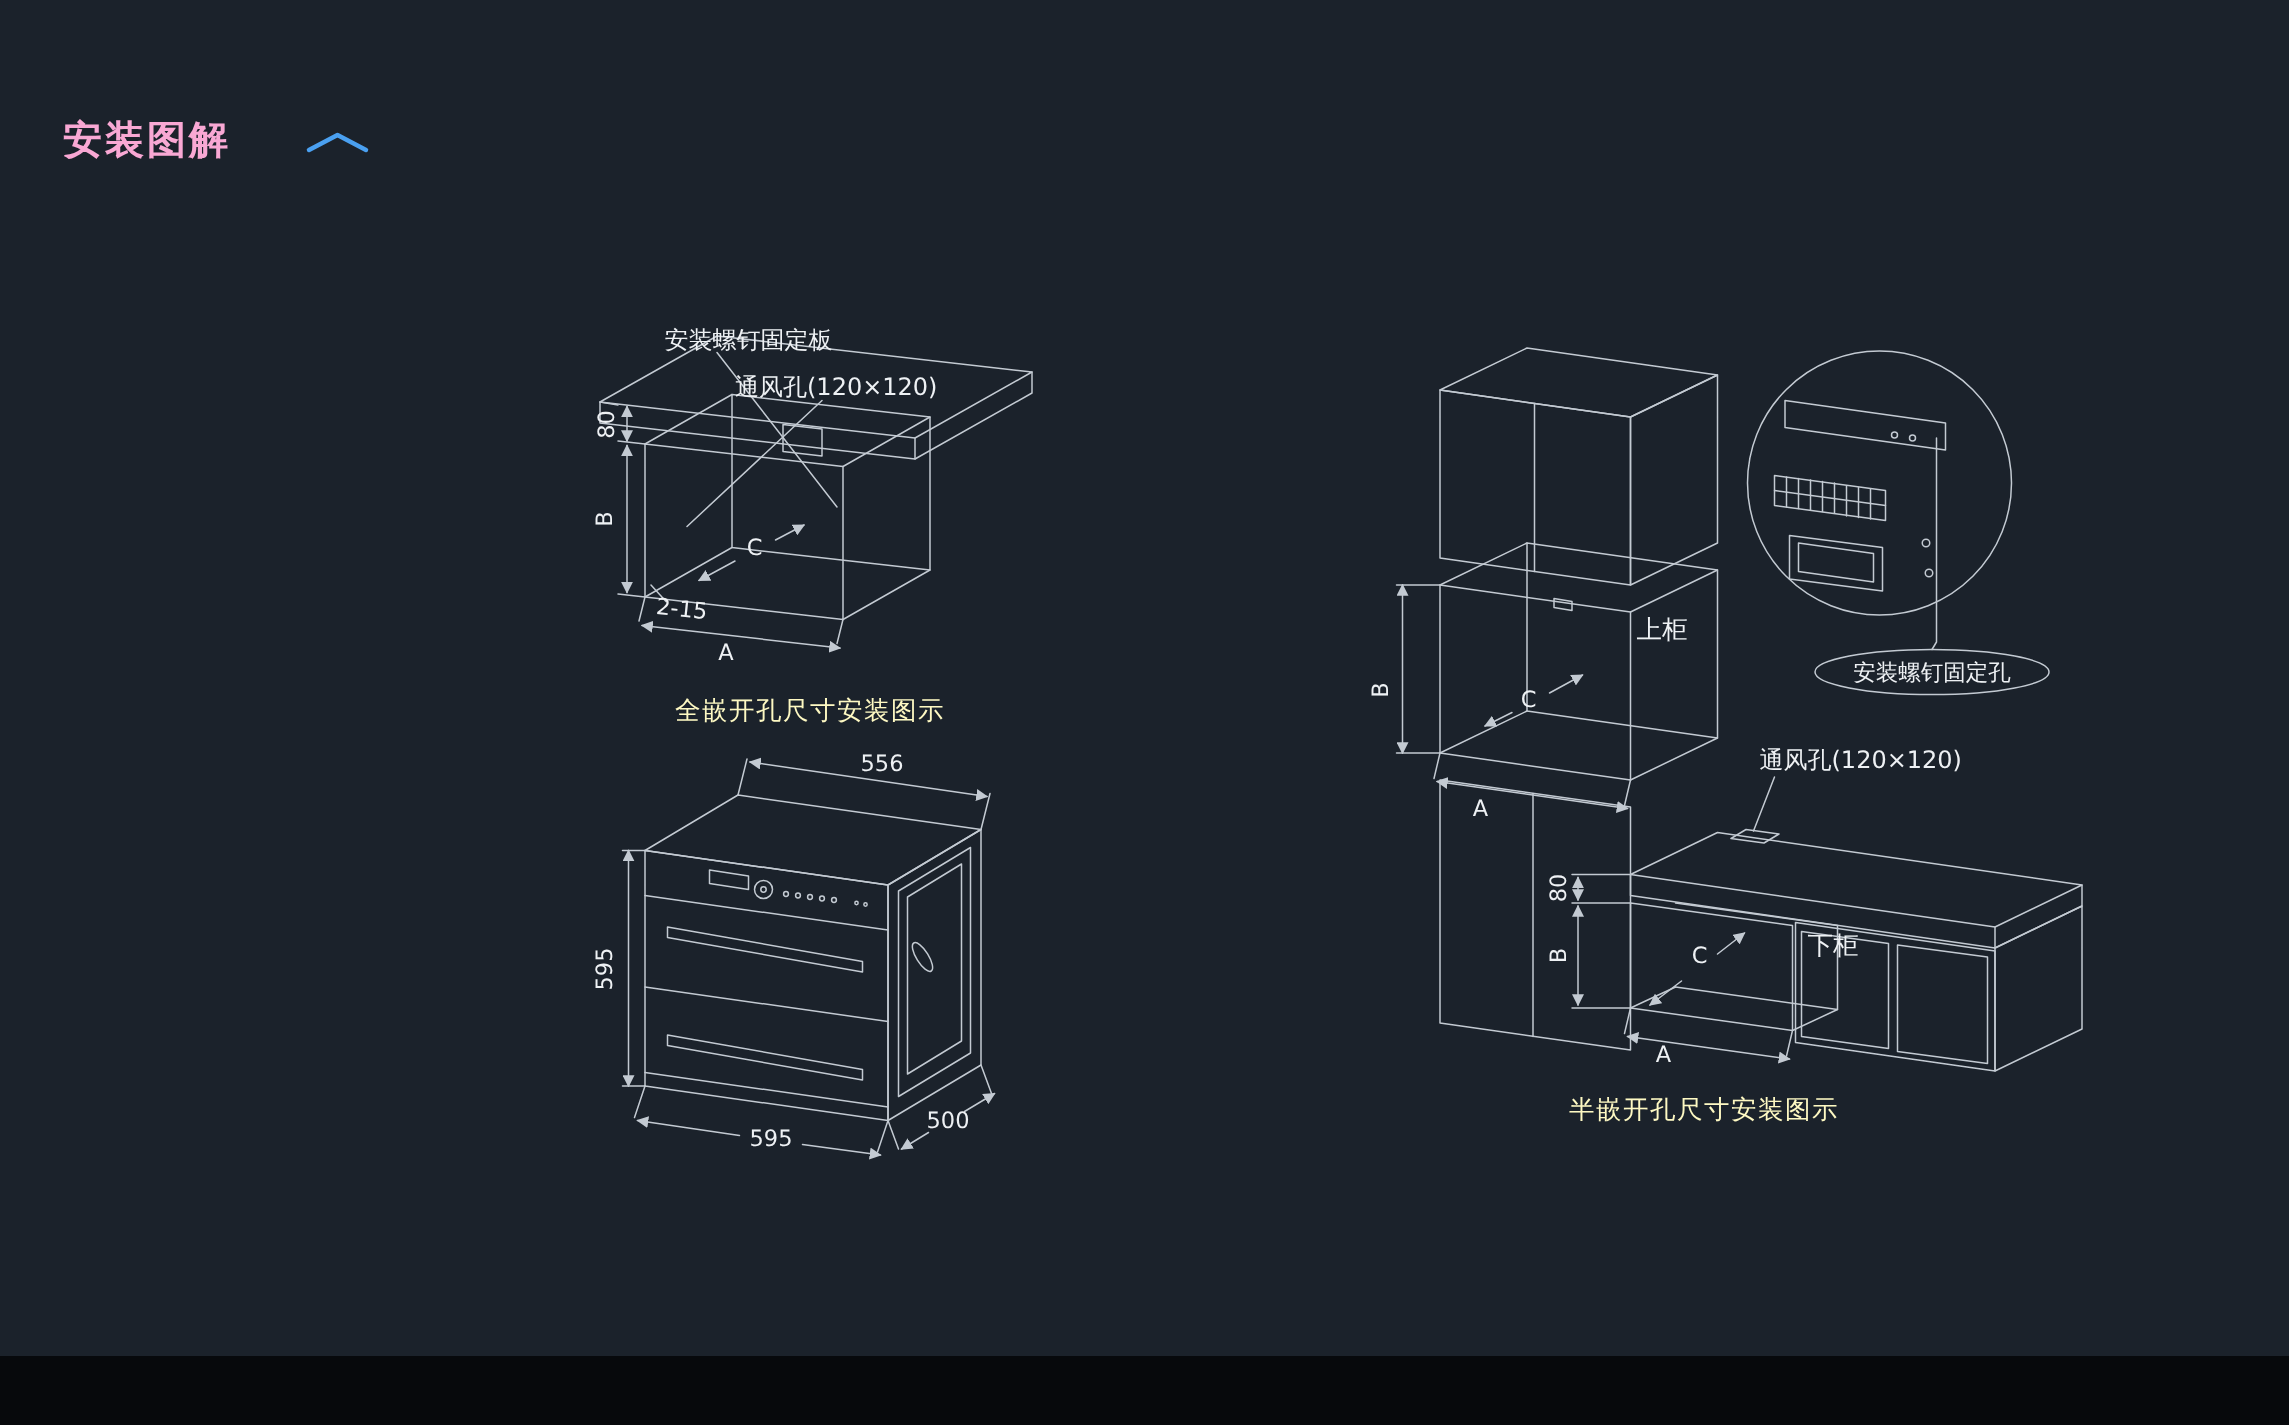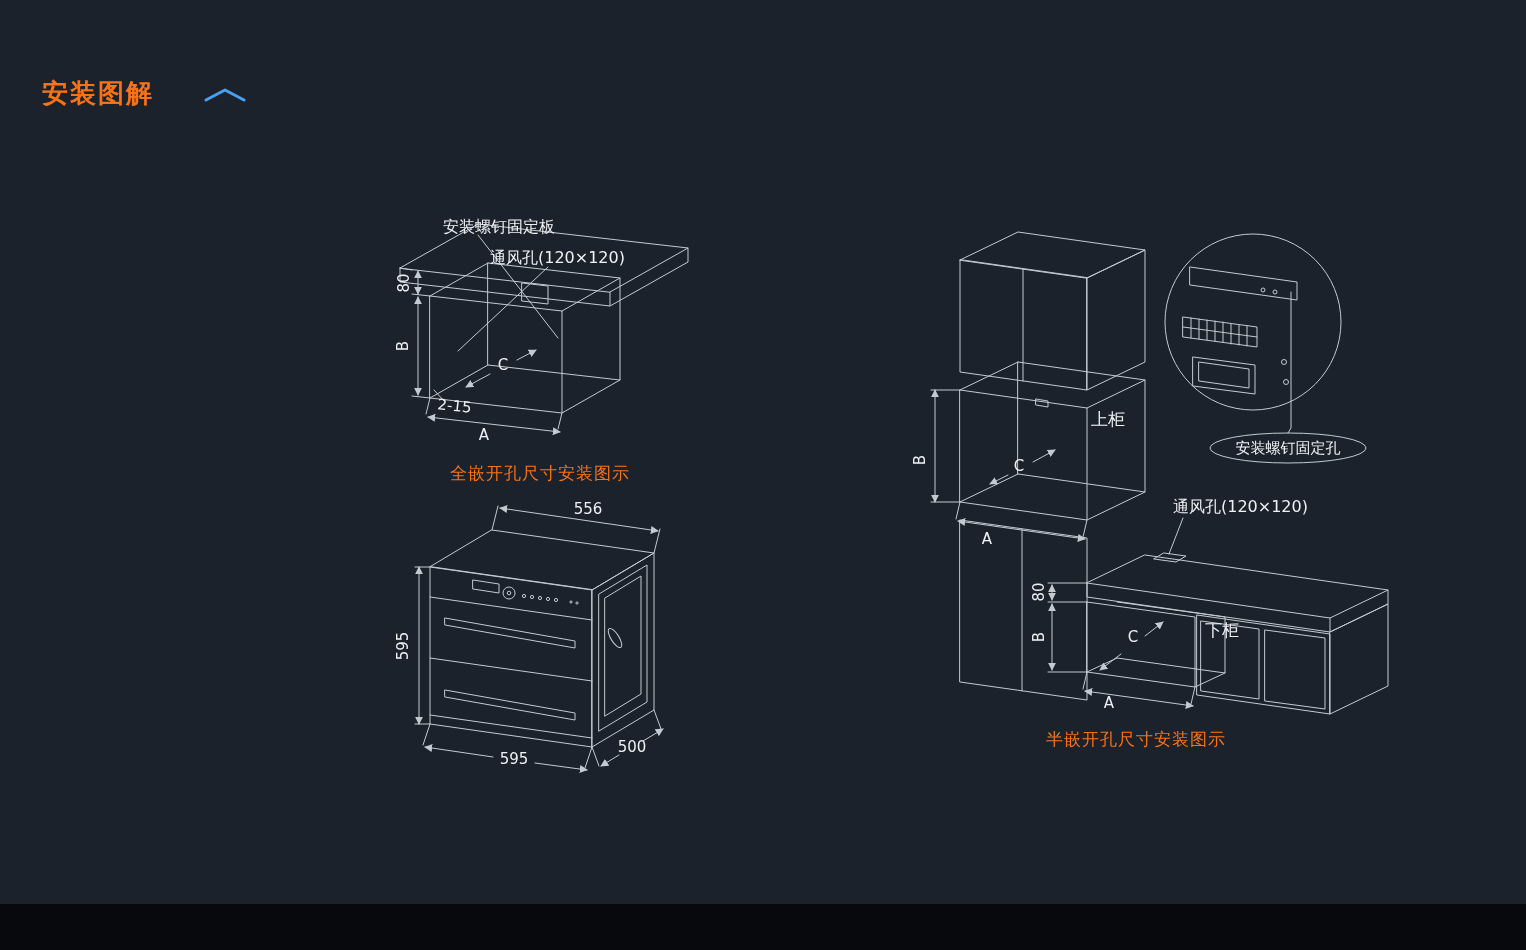--- a/index.html
+++ b/index.html
@@ -2,23 +2,23 @@
 <html><head>
 <meta charset="utf-8">
 <style>
   html,body{margin:0;padding:0;}
   body{
     width:1526px;height:950px;position:relative;overflow:hidden;
     background:#1b222b;
     font-family:"DejaVu Sans","Liberation Sans",sans-serif;
   }
   .abs{position:absolute;}
-  .title{position:absolute;left:42px;top:76px;color:#f97316;font-size:26px;font-weight:700;letter-spacing:2px;}
+  .title{position:absolute;left:42px;top:76px;color:#f9a8d4;font-size:26px;font-weight:700;letter-spacing:2px;}
   .chevron{position:absolute;left:203px;top:86px;cursor:pointer;}
-  .caption{position:absolute;color:#f97316;font-size:17px;letter-spacing:1px;width:240px;text-align:center;}
+  .caption{position:absolute;color:#fef9c3;font-size:17px;letter-spacing:1px;width:240px;text-align:center;}
   .footer{position:absolute;left:0;bottom:0;width:100%;height:46px;background:#07090c;}
   .ln path,.ln line,.ln polyline{stroke:#c3cad2;stroke-width:1;fill:none;stroke-linejoin:round;stroke-linecap:round;}
   .ln circle,.ln ellipse{stroke:#c3cad2;stroke-width:1;fill:none;}
   .dot{fill:#dfe3e8;stroke:none;}
   svg text{fill:#eef1f4;font-size:15px;font-family:"DejaVu Sans","Liberation Sans",sans-serif;}
   svg text.cjk{font-size:16px;}
   svg text.big{font-size:17px;}
 </style>
 </head>
 <body>

